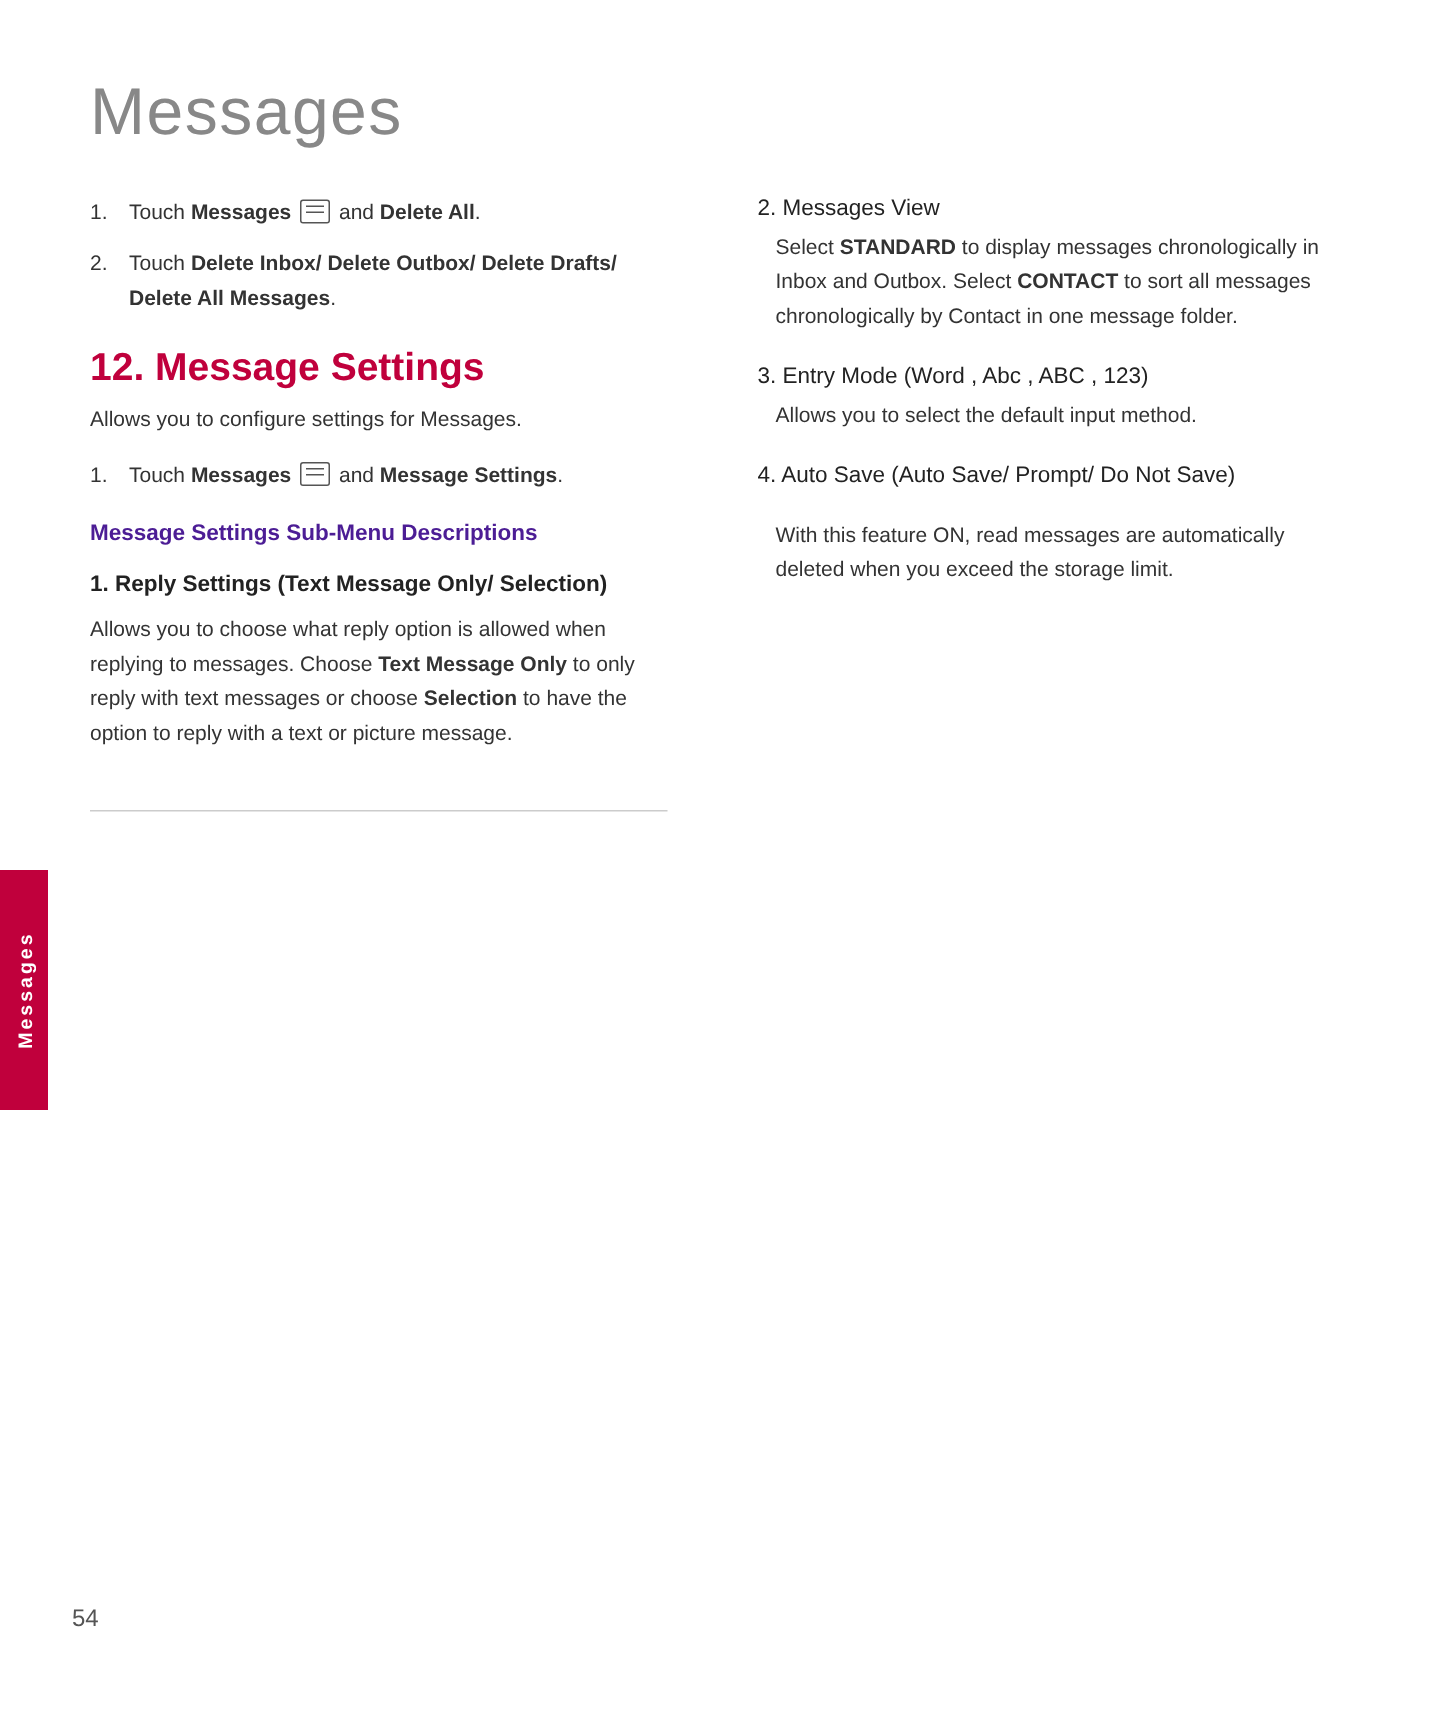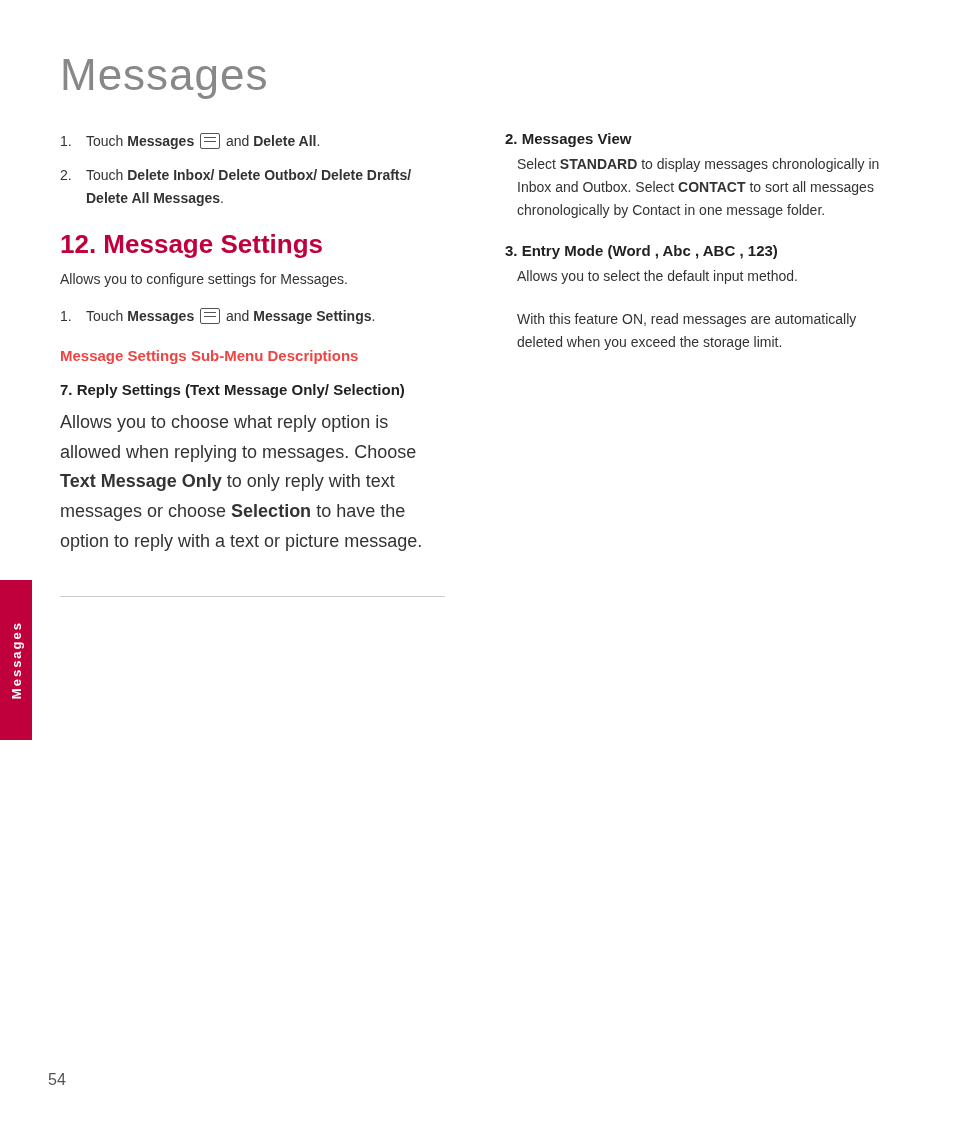--- a/index.html
+++ b/index.html
@@ -121,41 +121,41 @@
     }
 
     .bold-label {
       font-weight: bold;
     }
 
     
     .sub-heading {
       font-size: 15px;
       font-weight: bold;
-      color: #ef4444;
+      color: #4c1d95;
       margin-top: 18px;
       margin-bottom: 12px;
       line-height: 1.5;
     }
 
     
     .sub-section {
       margin-bottom: 16px;
     }
 
     .sub-section-title {
       font-size: 15px;
       font-weight: bold;
       color: #222;
       margin-bottom: 6px;
       line-height: 1.5;
     }
 
     .sub-section-body {
-      font-size: 18px;
+      font-size: 14px;
       color: #333;
       line-height: 1.65;
     }
 
     
     .msg-icon {
       display: inline-block;
       width: 20px;
       height: 16px;
       border: 1.5px solid #555;
@@ -193,21 +193,21 @@
       margin-bottom: 8px;
     }
 
     
     .right-section {
       margin-bottom: 20px;
     }
 
     .right-section-title {
       font-size: 15px;
-      font-weight: bold;
+      font-weight: normal;
       color: #222;
       margin-bottom: 6px;
     }
 
     .right-section-body {
       font-size: 14px;
       color: #333;
       line-height: 1.65;
       margin-left: 12px;
     }
@@ -257,21 +257,21 @@
             Touch <span class="bold-label">Messages</span>
             <span class="msg-icon"></span>
             and <span class="bold-label">Message Settings</span>.
           </span>
         </div>
 
         <div class="sub-heading">Message Settings Sub-Menu Descriptions</div>
 
         <div class="sub-section">
           <div class="sub-section-title">
-            7. Reply Settings (Text Message Only/ Selection)
+            1. Reply Settings (Text Message Only/ Selection)
           </div>
           <div class="sub-section-body">
             Allows you to choose what reply option is allowed when replying to messages. Choose
             <span class="bold-label">Text Message Only</span>
             to only reply with text messages or choose
             <span class="bold-label">Selection</span>
             to have the option to reply with a text or picture message.
           </div>
         </div>
 
@@ -294,20 +294,23 @@
         <div class="right-section">
           <div class="right-section-title">
             3. Entry Mode (Word , Abc , ABC , 123)
           </div>
           <div class="right-section-body">
             Allows you to select the default input method.
           </div>
         </div>
 
         <div class="right-section">
+          <div class="right-section-title">
+            4. Auto Save (Auto Save/ Prompt/ Do Not Save)
+          </div>
         </div>
 
         <div class="right-section">
           <div class="right-section-body">
             With this feature ON, read messages are automatically deleted when you exceed the storage limit.
           </div>
         </div>
 
       </div>
     </div>

